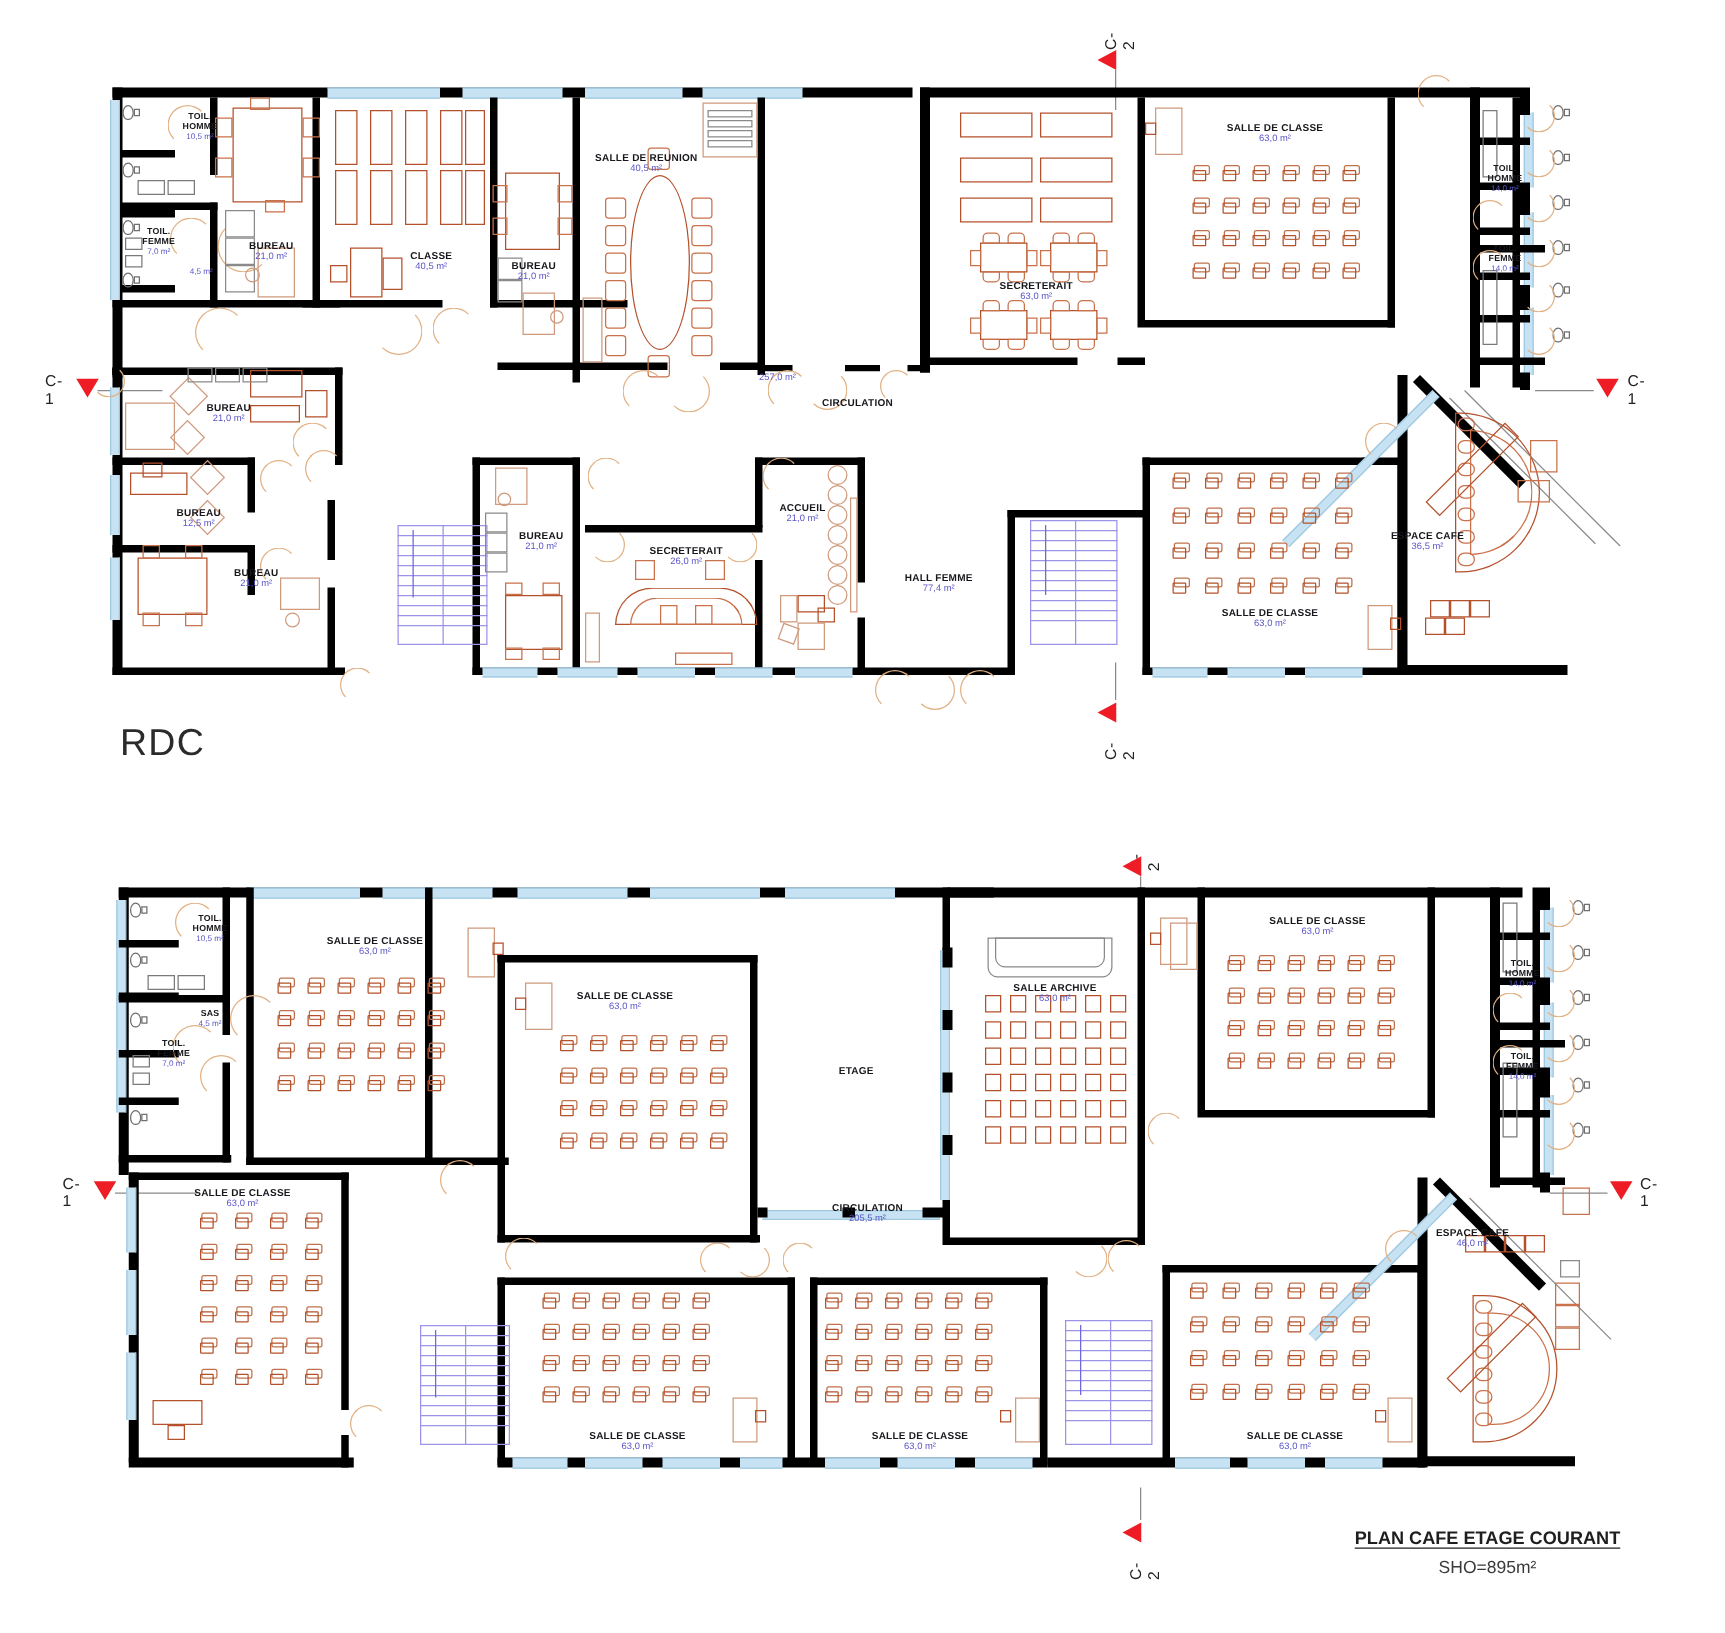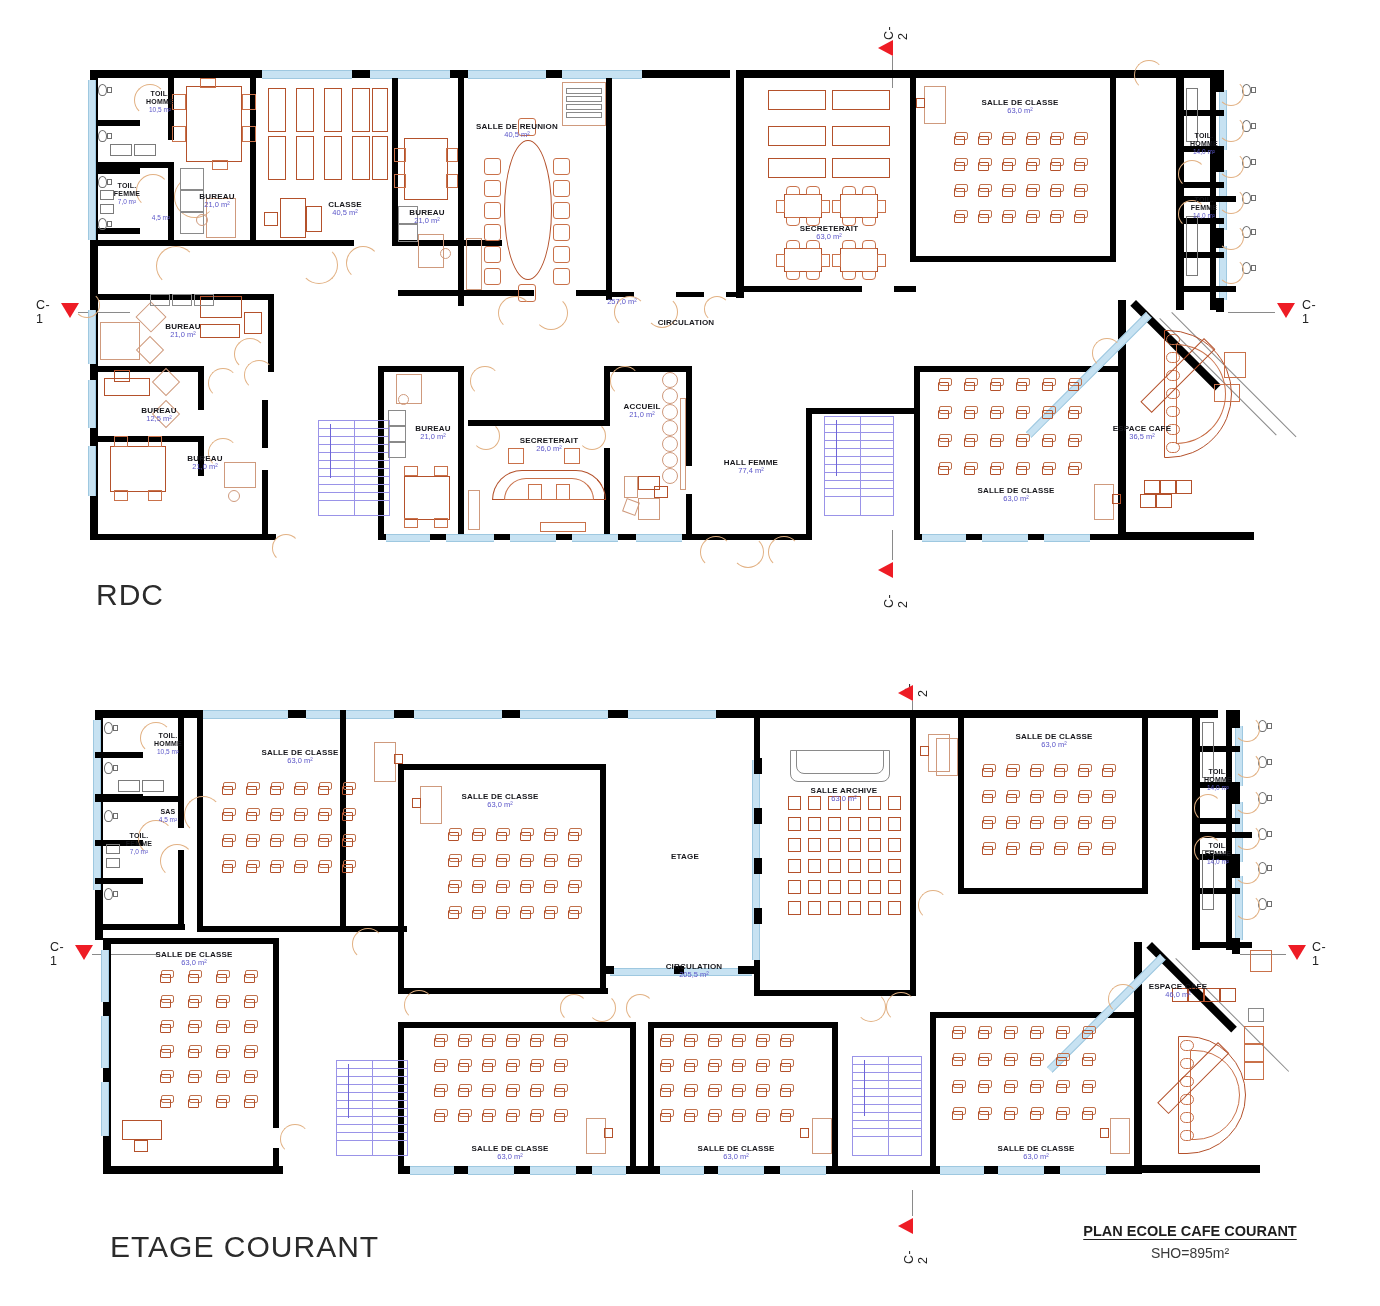--- a/index.html
+++ b/index.html
@@ -1812,18 +1812,17 @@
   </div>
   <div class="lbl" style="left:682px;top:484px;width:108px;">
     <div class="nm">SALLE DE CLASSE</div>
     <div class="ar">63,0 m²</div>
   </div>
   <div class="lbl" style="left:982px;top:484px;width:108px;">
     <div class="nm">SALLE DE CLASSE</div>
     <div class="ar">63,0 m²</div>
   </div>
 
-  <div class="floorcap" style="left:110px;top:570px;">ETAGE COURANT</div>
   <div class="titleblk" style="left:1060px;top:562px;">
-    <div class="t1">PLAN ECOLE CAFE COURANT</div>
+    <div class="t1">PLAN CAFE ETAGE COURANT</div>
     <div class="t2">SHO=895m²</div>
   </div>
 </div>
 
 </body></html>

